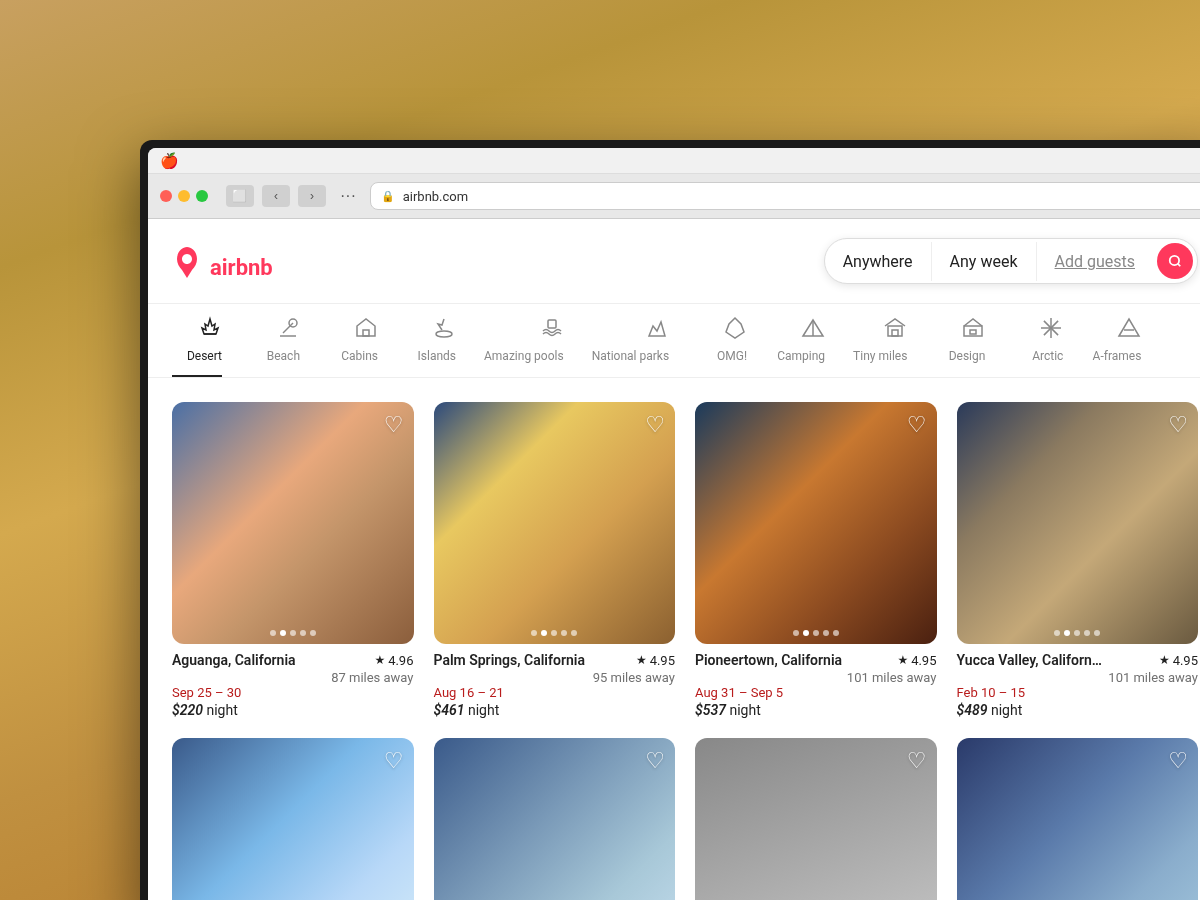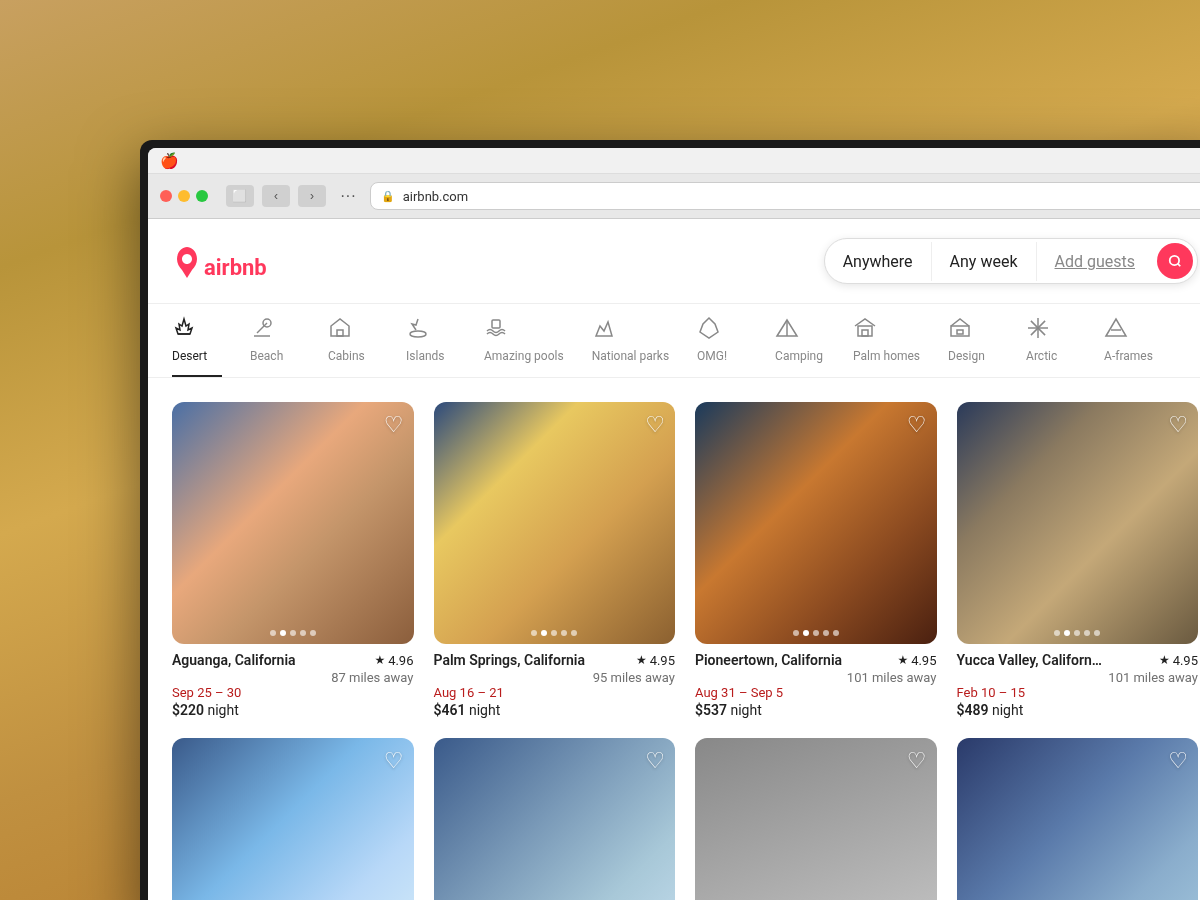--- a/index.html
+++ b/index.html
@@ -177,21 +177,21 @@
       align-items: center;
       padding: 16px 24px;
       border-bottom: 1px solid #eee;
       gap: 20px;
       flex-shrink: 0;
     }
 
     .airbnb-logo {
       display: flex;
       align-items: center;
-      gap: 2px;
+      gap: 8px;
       color: #FF385C;
       font-size: 22px;
       font-weight: 700;
       text-decoration: none;
       margin-top: 12px;
     }
 
     .logo-icon {
       font-size: 26px;
     }
@@ -244,21 +244,21 @@
       padding: 12px 24px 0;
       gap: 28px;
       overflow: hidden;
       border-bottom: 1px solid #eee;
       flex-shrink: 0;
     }
 
     .category-item {
       display: flex;
       flex-direction: column;
-      align-items: flex-start;
+      align-items: flex-end;
       gap: 4px;
       padding-bottom: 12px;
       cursor: pointer;
       color: #888;
       font-size: 12px;
       white-space: nowrap;
       border-bottom: 2px solid transparent;
       min-width: 50px;
     }
 
@@ -362,21 +362,21 @@
       font-size: 13px;
       color: #b91c1c;
     }
 
     .listing-price {
       font-size: 14px;
       color: #222;
       margin-top: 2px;
     }
 
-    .price-bold { font-weight: 600; }
+    .price-bold { font-weight: 600; font-style: italic; }
 
     
     .img-aguanga { background: linear-gradient(135deg, #4a6fa5 0%, #e8a87c 40%, #c4956a 60%, #8b5e3c 100%); }
     .img-palmsprings { background: linear-gradient(135deg, #2c4a7c 0%, #e8c860 30%, #d4a050 60%, #8b6030 100%); }
     .img-pioneertown { background: linear-gradient(135deg, #1a3a5c 0%, #c87830 40%, #8b4a20 70%, #4a2010 100%); }
     .img-yucca { background: linear-gradient(135deg, #2a3a5a 0%, #8b7a60 30%, #c4a878 60%, #6a5a40 100%); }
     .img-bottom1 { background: linear-gradient(135deg, #3a5a8a 0%, #7ab8e8 40%, #b8d8f8 70%, #d8eef8 100%); }
     .img-bottom2 { background: linear-gradient(135deg, #3a5a8a 0%, #7a9ab8 40%, #a8c8d8 70%, #c8e0f0 100%); }
     .img-bottom3 { background: linear-gradient(160deg, #888 0%, #aaa 50%, #ccc 100%); }
     .img-bottom4 { background: linear-gradient(135deg, #2a3a6a 0%, #5a7aaa 40%, #8aadcc 70%, #a8cce0 100%); }
@@ -494,21 +494,21 @@
                   <path d="M12 20 L12 4"></path>
                 </svg></span>
     <span>Camping</span>
   </div>
             <div class="category-item">
     <span class="category-icon"><svg width="24" height="24" viewBox="0 0 24 24" fill="none" stroke="currentColor" stroke-width="1.5">
                   <rect x="5" y="10" width="14" height="10"></rect>
                   <path d="M2 10 L12 3 L22 10"></path>
                   <rect x="9" y="14" width="6" height="6"></rect>
                 </svg></span>
-    <span>Palm homes</span>
+    <span>Tiny miles</span>
   </div>
             <div class="category-item">
     <span class="category-icon"><svg width="24" height="24" viewBox="0 0 24 24" fill="none" stroke="currentColor" stroke-width="1.5">
                   <rect x="3" y="10" width="18" height="10"></rect>
                   <path d="M3 10 L12 3 L21 10"></path>
                   <rect x="9" y="14" width="6" height="4"></rect>
                 </svg></span>
     <span>Design</span>
   </div>
             <div class="category-item">

